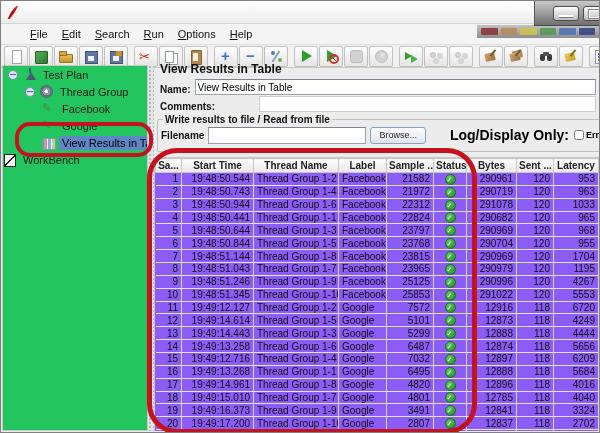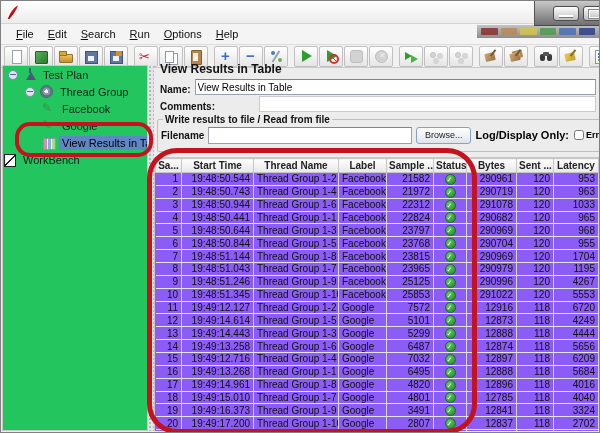--- a/index.html
+++ b/index.html
@@ -12,21 +12,21 @@
   .title-text{font-size:11px;color:#1a1a1a;white-space:nowrap;}
   .chrome-frag{position:absolute;right:0;top:0;width:64px;height:24px;background:linear-gradient(#c9c9c9,#6f6f6f);border-left:1px solid #555;border-bottom:1px solid #4a4a4a;display:flex;align-items:center;justify-content:flex-end;gap:4px;z-index:30;}
   .win-btn{width:24px;height:13px;border:1px solid #4d4d4d;border-radius:3px;background:linear-gradient(#fdfdfd,#bfbfbf);position:relative;flex:none;}
   .win-btn.minimize::after{content:"";position:absolute;left:5px;right:5px;bottom:3px;height:2px;background:#fff;box-shadow:0 1px 0 #777;}
   .win-btn.maximize{margin-right:-10px;}
   .win-btn.maximize::after{content:"";position:absolute;left:5px;top:3px;width:9px;height:6px;border:1px solid #fff;box-shadow:0 0 0 1px #888;}
   .palette{position:absolute;right:0;top:24px;width:122px;height:13px;background:linear-gradient(#c2c2c2,#8d8d8d);display:flex;align-items:center;gap:3px;padding:0 4px;box-sizing:border-box;z-index:29;}
   .swatch{flex:1;height:7px;border-radius:1px;opacity:.85;}
 
   
-  .menubar{height:20px;background:#f4f4f4;display:flex;align-items:center;padding-left:8px;border-bottom:1px solid #dcdcdc;}
+  .menubar{height:20px;background:#f4f4f4;display:flex;align-items:center;padding-left:22px;border-bottom:1px solid #dcdcdc;}
   .menu-item{font-size:11px;color:#111;padding:2px 7px;cursor:default;}
   .menu-item::first-letter{text-decoration:underline;}
 
   
   .toolbar{height:22px;background:#f2f2f2;display:flex;align-items:center;padding:0 0 0 3px;border-bottom:1px solid #c9c9c9;overflow:hidden;}
   .tb-gap{width:5px;flex:none;}
   .tbtn{width:22px;height:19px;flex:none;border:1px solid #c0c0c0;border-radius:2px;background:linear-gradient(#ffffff,#e5e5e5);display:flex;align-items:center;justify-content:center;margin-right:1px;}
   .ic{width:16px;height:15px;position:relative;display:inline-block;}
   .ic::before,.ic::after{position:absolute;}
   .ic-new::before{content:"";left:4px;top:1px;width:8px;height:12px;background:#fff;border:1px solid #9aa3ad;}
@@ -86,21 +86,21 @@
   .row-name{top:13px;height:17px;}
   .row-comments{top:32px;height:15px;gap:40px;}
   .flabel{font-size:10px;font-weight:bold;color:#111;margin-right:4px;white-space:nowrap;}
   .tinput{flex:1;height:14px;border:1px solid #98a2ae;border-top-color:#7c8693;background:#fff;font-size:10px;font-family:"Liberation Sans",sans-serif;padding:0 2px;min-width:10px;}
   .row-comments .tinput{border-color:#c9cdd2;}
   .filegroup{position:absolute;top:49px;left:3px;right:-3px;height:38px;border:1px solid #bfbfbf;border-radius:2px;margin:0;padding:1px 3px 2px 3px;box-sizing:border-box;}
   .filegroup legend{font-size:10px;font-weight:bold;padding:0 2px;margin-left:2px;color:#111;}
   .filename-row{display:flex;align-items:center;height:18px;overflow:hidden;}
   .filename-row .tinput{max-width:208px;height:15px;}
   .browse-btn{margin-left:4px;height:17px;font-size:9px;font-family:"Liberation Sans",sans-serif;padding:0 8px;border:1px solid #84a3c6;border-radius:3px;background:linear-gradient(#ffffff,#dfe4ea);color:#222;flex:none;}
-  .logdisp{margin-left:4px;font-size:11px;font-weight:bold;white-space:nowrap;flex:none;}
+  .logdisp{margin-left:24px;font-size:14px;font-weight:bold;white-space:nowrap;flex:none;}
   .cbx{width:10px;height:10px;margin:0 2px 0 5px;flex:none;}
   .errlabel{font-size:9px;font-weight:bold;white-space:nowrap;flex:none;}
 
   
   .tblwrap{position:absolute;top:92px;left:0;right:0;bottom:0;background:#8b5cf6;overflow:hidden;border-top:1px solid #c8c8c8;border-left:1px solid #c8c8c8;}
   table.results{border-collapse:collapse;table-layout:fixed;width:452px;}
   table.results col:nth-child(1){width:26px;}
   table.results col:nth-child(2){width:72px;}
   table.results col:nth-child(3){width:85px;}
   table.results col:nth-child(4){width:48px;}

